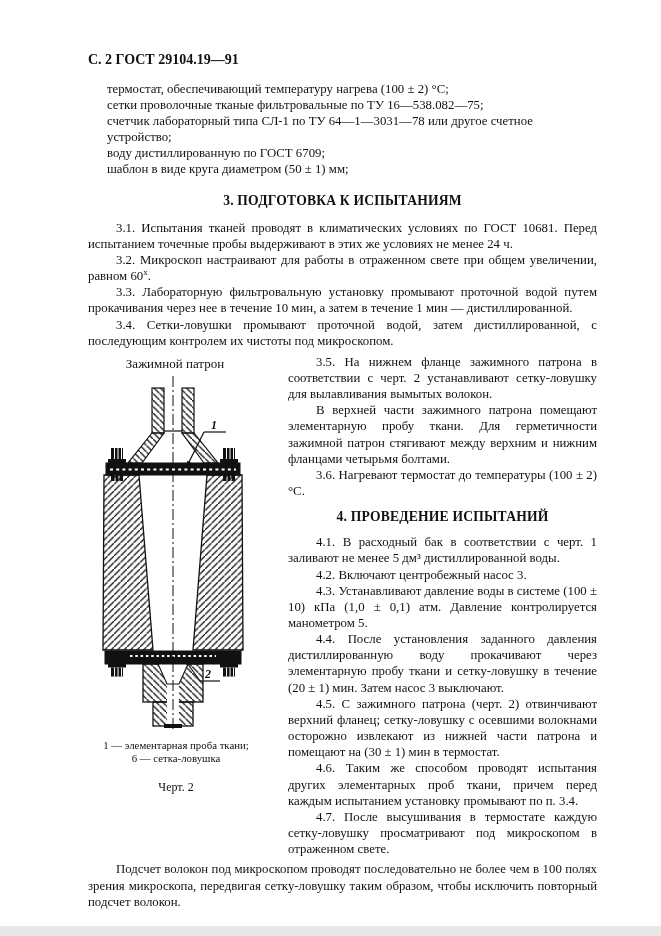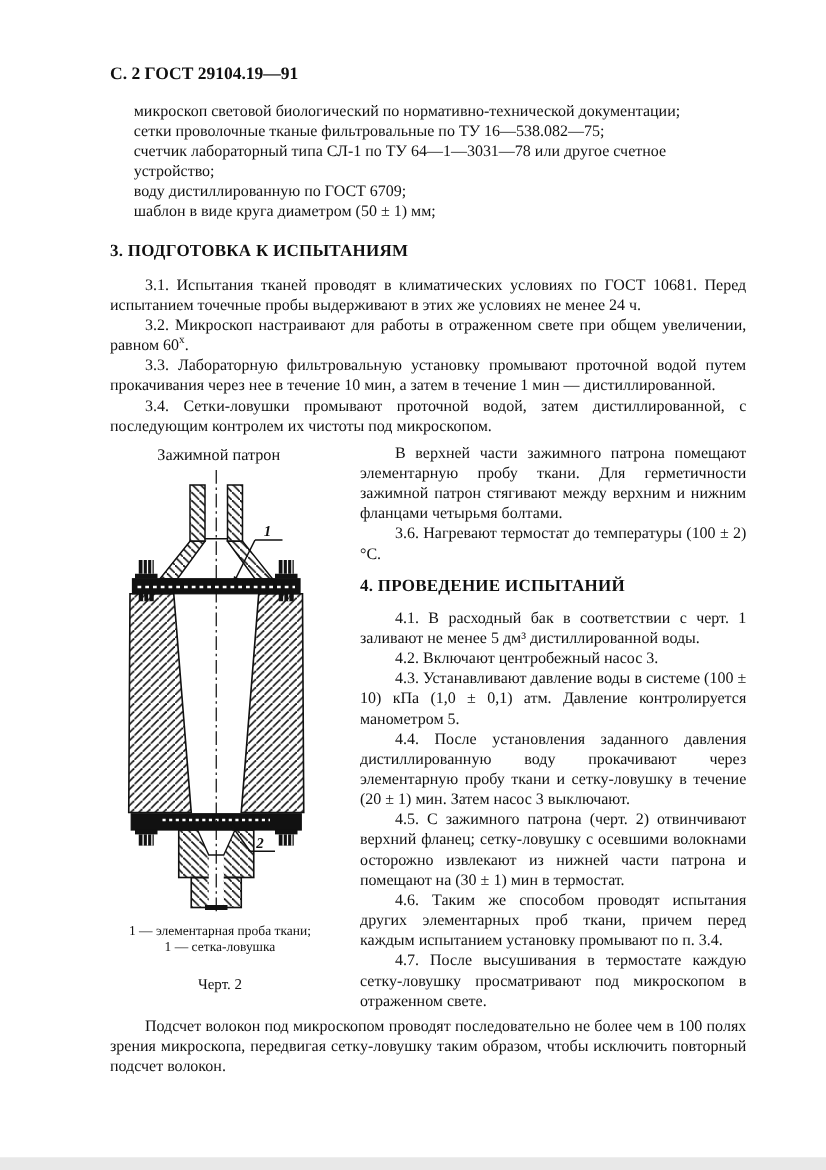--- a/index.html
+++ b/index.html
@@ -5,21 +5,21 @@
   html,body{margin:0;padding:0;background:#e8e8e8;}
   .page{
     width:661px;height:926px;background:#ffffff;position:relative;
     font-family:"Liberation Serif","DejaVu Serif",serif;color:#111;
     margin:0 auto;overflow:hidden;padding-left:40px;
   }
   .content{position:absolute;left:88px;top:52px;width:509px;}
   .doc-header{font-weight:bold;font-size:14px;margin:0;}
   .equip{margin-top:13px;}
   .equip p{margin:0 0 0 19px;font-size:12.8px;line-height:16.1px;}
-  .sec-title{font-weight:bold;font-size:13.6px;margin:15px 0 11px 0;letter-spacing:.2px;}
+  .sec-title{font-weight:bold;font-size:13.6px;text-align:center;margin:15px 0 11px 0;letter-spacing:.2px;}
   .para{font-size:12.8px;line-height:16.15px;text-align:justify;text-indent:28px;margin:0;}
   .columns{display:flex;margin-top:5px;}
   .col-left{width:200px;flex:none;}
   .col-right{width:309px;flex:none;}
   .fig-title{font-weight:normal;font-size:13px;text-align:center;margin:2px 26px 2px 0;}
   .fig-svg{display:block;width:200px;height:362px;}
   .fig-legend{font-size:10.8px;line-height:13px;text-align:center;margin:3px 24px 0 0;}
   .fig-caption{font-size:12px;text-align:center;margin:15px 24px 0 0;}
   .col-right .sec-title{margin:10px 0 9px 0;}
   .closing{margin-top:4px;}
@@ -28,21 +28,21 @@
 </style>
 </head>
 <body>
 
 <div class="page">
   <div class="content">
 
     <p class="doc-header">С. 2 ГОСТ 29104.19—91</p>
 
     <div class="equip">
-      <p>микроскоп световой биологический по нормативно-технической документации;</p>
+      <p>термостат, обеспечивающий температуру нагрева (100 ± 2) °С;</p>
       <p>сетки проволочные тканые фильтровальные по ТУ 16—538.082—75;</p>
       <p>счетчик лабораторный типа СЛ-1 по ТУ 64—1—3031—78 или другое счетное устройство;</p>
       <p>воду дистиллированную по ГОСТ 6709;</p>
       <p>шаблон в виде круга диаметром (50 ± 1) мм;</p>
     </div>
 
     <div class="sec-title">3. ПОДГОТОВКА К ИСПЫТАНИЯМ</div>
 
     <p class="para">3.1. Испытания тканей проводят в климатических условиях по ГОСТ 10681. Перед испытанием точечные пробы выдерживают в этих же условиях не менее 24 ч.</p>
     <p class="para"><span>3.2. Микроскоп настраивают для работы в отраженном свете при общем увеличении, равном 60</span><sup class="mag">х</sup><span>.</span></p>
@@ -142,26 +142,27 @@
           <g>
             <line x1="112" y1="307" x2="97" y2="286" stroke="#111" stroke-width="1.2"></line>
             <polygon points="96,284 101.8,288.5 98.2,291" fill="#111"></polygon>
             <line x1="112" y1="307" x2="132" y2="307" stroke="#111" stroke-width="1.2"></line>
             <text class="callout" x="117" y="304" fill="#111">2</text>
           </g>
         </svg>
 
         <div class="fig-legend">
           <div>1 — элементарная проба ткани;</div>
-          <div>1 — сетка-ловушка</div>
+          <div>6 — сетка-ловушка</div>
         </div>
         <div class="fig-caption">Черт. 2</div>
       </div>
 
       <div class="col-right">
+        <p class="para">3.5. На нижнем фланце зажимного патрона в соответствии с черт. 2 устанавливают сетку-ловушку для вылавливания вымытых волокон.</p>
         <p class="para">В верхней части зажимного патрона помещают элементарную пробу ткани. Для герметичности зажимной патрон стягивают между верхним и нижним фланцами четырьмя болтами.</p>
         <p class="para">3.6. Нагревают термостат до температуры (100 ± 2) °С.</p>
 
         <div class="sec-title">4. ПРОВЕДЕНИЕ ИСПЫТАНИЙ</div>
 
         <p class="para">4.1. В расходный бак в соответствии с черт. 1 заливают не менее 5 дм³ дистиллированной воды.</p>
         <p class="para">4.2. Включают центробежный насос 3.</p>
         <p class="para">4.3. Устанавливают давление воды в системе (100 ± 10) кПа (1,0 ± 0,1) атм. Давление контролируется манометром 5.</p>
         <p class="para">4.4. После установления заданного давления дистиллированную воду прокачивают через элементарную пробу ткани и сетку-ловушку в течение (20 ± 1) мин. Затем насос 3 выключают.</p>
         <p class="para">4.5. С зажимного патрона (черт. 2) отвинчивают верхний фланец; сетку-ловушку с осевшими волокнами осторожно извлекают из нижней части патрона и помещают на (30 ± 1) мин в термостат.</p>

